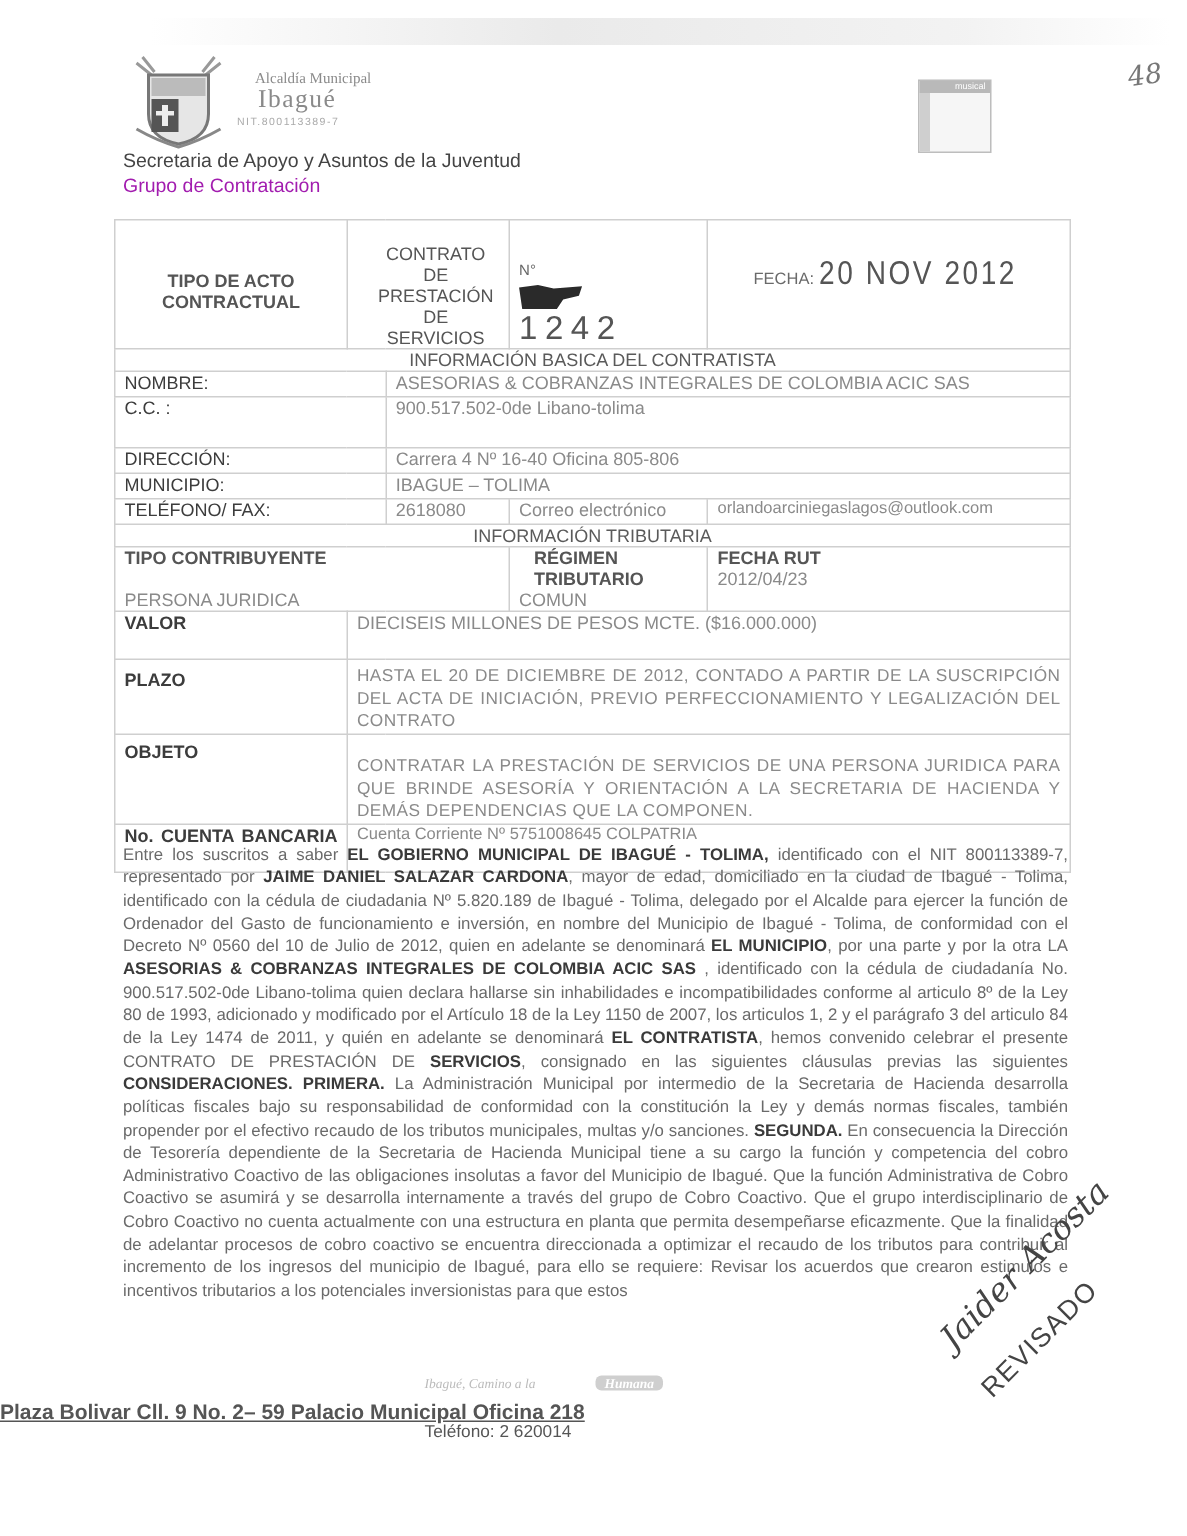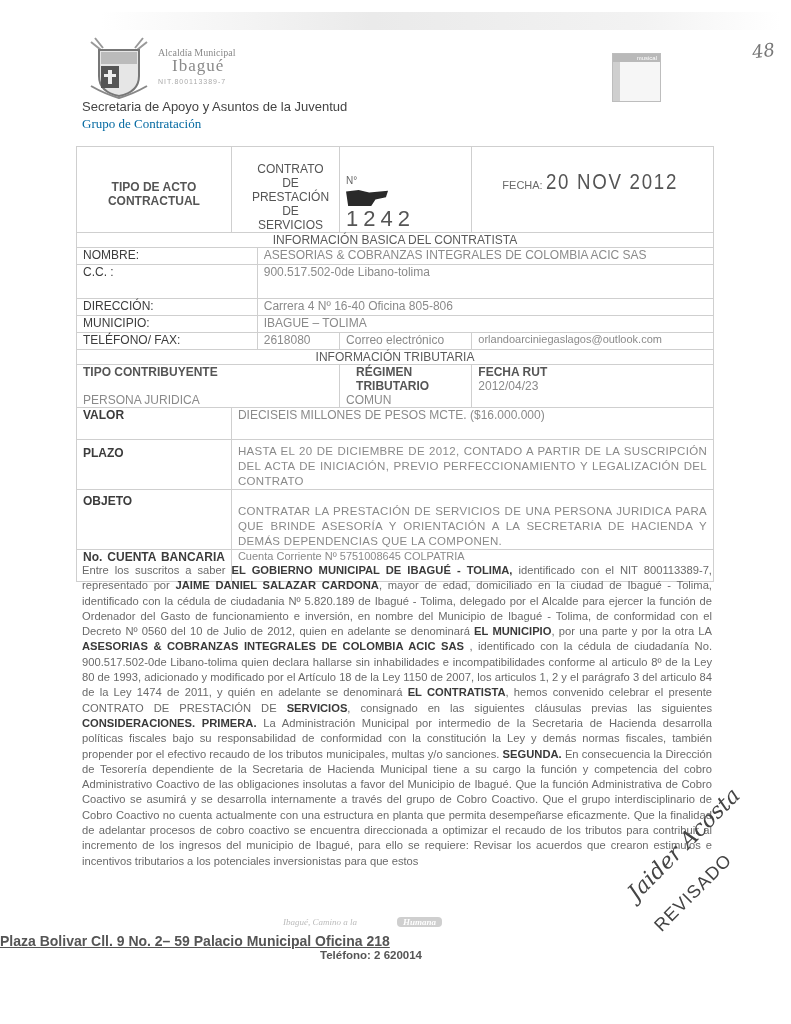--- a/index.html
+++ b/index.html
@@ -4,25 +4,25 @@
 <style>
   html, body { margin: 0; padding: 0; }
   body {
     width: 791px; height: 1024px; background: #ffffff; position: relative; overflow: hidden;
     font-family: "Liberation Sans", sans-serif; color: #3a3a3a;
   }
   .abs { position: absolute; }
   .topsmudge { left: 100px; top: 12px; width: 680px; height: 18px; background: linear-gradient(90deg, rgba(230,230,230,0) 0%, rgba(225,225,225,0.7) 40%, rgba(230,230,230,0.5) 80%, rgba(240,240,240,0) 100%); }
   
   .crest { left: 85px; top: 36px; width: 68px; height: 64px; }
-  .brand1 { left: 158px; top: 47px; font-size: 10px; color: #8a8a8a; font-family: "Liberation Serif", serif; }
+  .brand1 { left: 170px; top: 47px; font-size: 10px; color: #8a8a8a; font-family: "Liberation Serif", serif; }
   .brand2 { left: 172px; top: 56px; font-size: 17px; color: #8a8a8a; font-family: "Liberation Serif", serif; letter-spacing: 1px; }
   .brand3 { left: 158px; top: 78px; font-size: 7px; color: #aaaaaa; letter-spacing: 1px; }
   .sec1 { left: 82px; top: 99px; font-size: 13px; color: #444; }
-  .sec2 { left: 82px; top: 116px; font-size: 13px; color: #0369a1; font-family: Liberation Serif, serif; }
+  .sec2 { left: 82px; top: 116px; font-size: 13px; color: #a21caf; }
   .isobox { left: 612px; top: 53px; width: 47px; height: 47px; border: 1px solid #bdbdbd; background: #f6f6f6; }
   .isobox .bar { position:absolute; left:0; top:0; right:0; height:8px; background:#b9b9b9; color:#fff; font-size:6px; text-align:right; padding-right:3px; line-height:8px; }
   .isobox .side { position:absolute; left:0; top:8px; bottom:0; width:7px; background:#cfcfcf; }
   .pagenum { left: 752px; top: 40px; font-size: 18px; color: #777; font-family: "DejaVu Serif", serif; font-style: italic; transform: rotate(-8deg); }
 
   
   .tbl { left: 76px; top: 146px; width: 638px; border-collapse: collapse; }
   table.t { border-collapse: collapse; width: 638px; font-size: 11px; }
   table.t td { border: 1px solid #cfcfcf; padding: 0 6px; vertical-align: top; color: #7a7a7a; }
   .lbl { color: #3c3c3c !important; font-size: 12px; }
@@ -37,21 +37,21 @@
   .blot { display:inline-block; width: 42px; height: 16px; background: #2a2a2a; vertical-align: middle; margin-right: 18px; clip-path: polygon(0 10%, 30% 0, 55% 15%, 100% 5%, 95% 45%, 70% 60%, 60% 100%, 5% 100%); }
 
   
   .body { left: 82px; top: 563px; width: 630px; font-size: 11.2px; line-height: 15.3px; text-align: justify; color: #6a6a6a; }
   .body p { margin: 0; }
   .body b { color: #3a3a3a; }
   
   .slogan { left: 283px; top: 917px; font-size: 9px; color: #bbbbbb; font-style: italic; font-family: "Liberation Serif", serif; }
   .slogan .pill { display:inline-block; background:#cfcfcf; color:#fff; border-radius: 4px; padding: 0 6px; font-style: italic; font-weight: bold; margin-left: 40px; }
   .addr { left: 0; width: 791px; top: 933px; text-align: left; font-size: 14px; font-weight: bold; color: #555; text-decoration: underline; }
-  .tel { left: 0; width: 664px; top: 949px; text-align: center; font-size: 11.5px; font-weight: bold; color: #555; margin-left: 39px; }
+  .tel { left: 0; width: 664px; top: 949px; text-align: center; font-size: 11.5px; font-weight: normal; color: #555; }
   .sig { left: 640px; top: 880px; font-family: "DejaVu Serif", serif; font-style: italic; font-size: 22px; color: #444; transform: rotate(-45deg); transform-origin: left bottom; }
   .revisado { left: 665px; top: 915px; font-size: 18px; color: #444; letter-spacing: 1px; transform: rotate(-45deg); transform-origin: left bottom; }
 </style>
 </head>
 <body>
 
 <div class="abs topsmudge"></div>
 
 <div class="abs crest">
   <svg width="68" height="64" viewBox="0 0 68 64">

